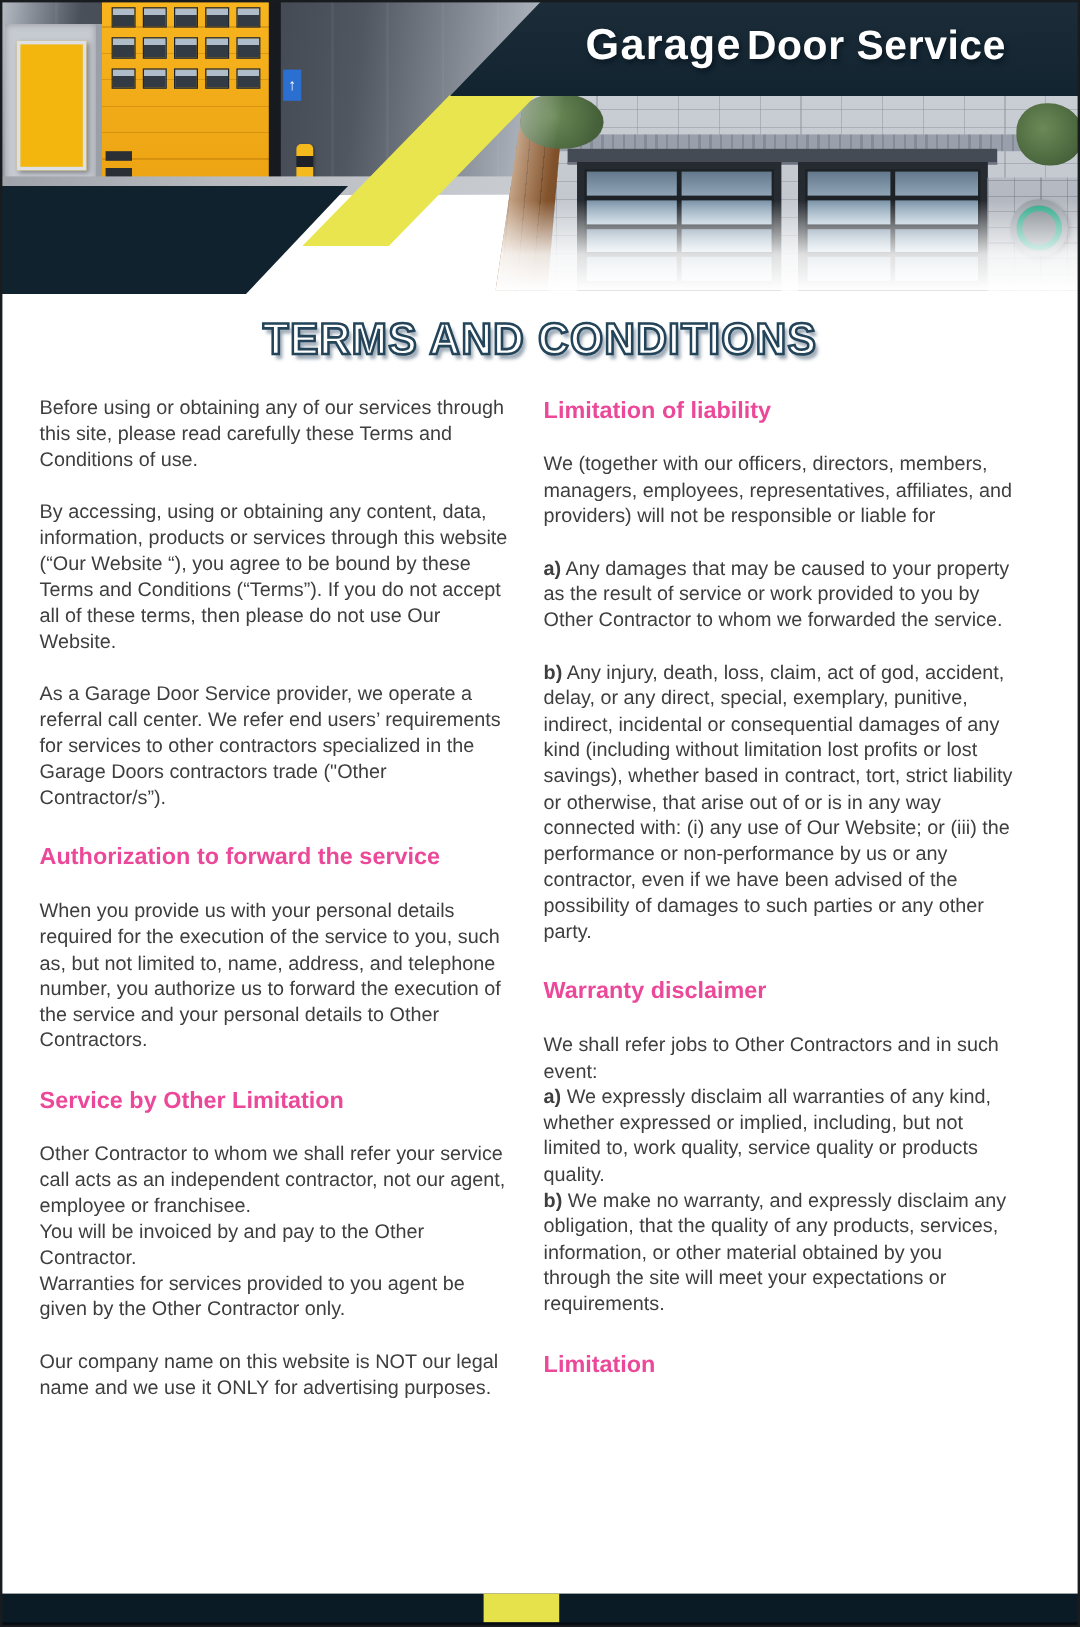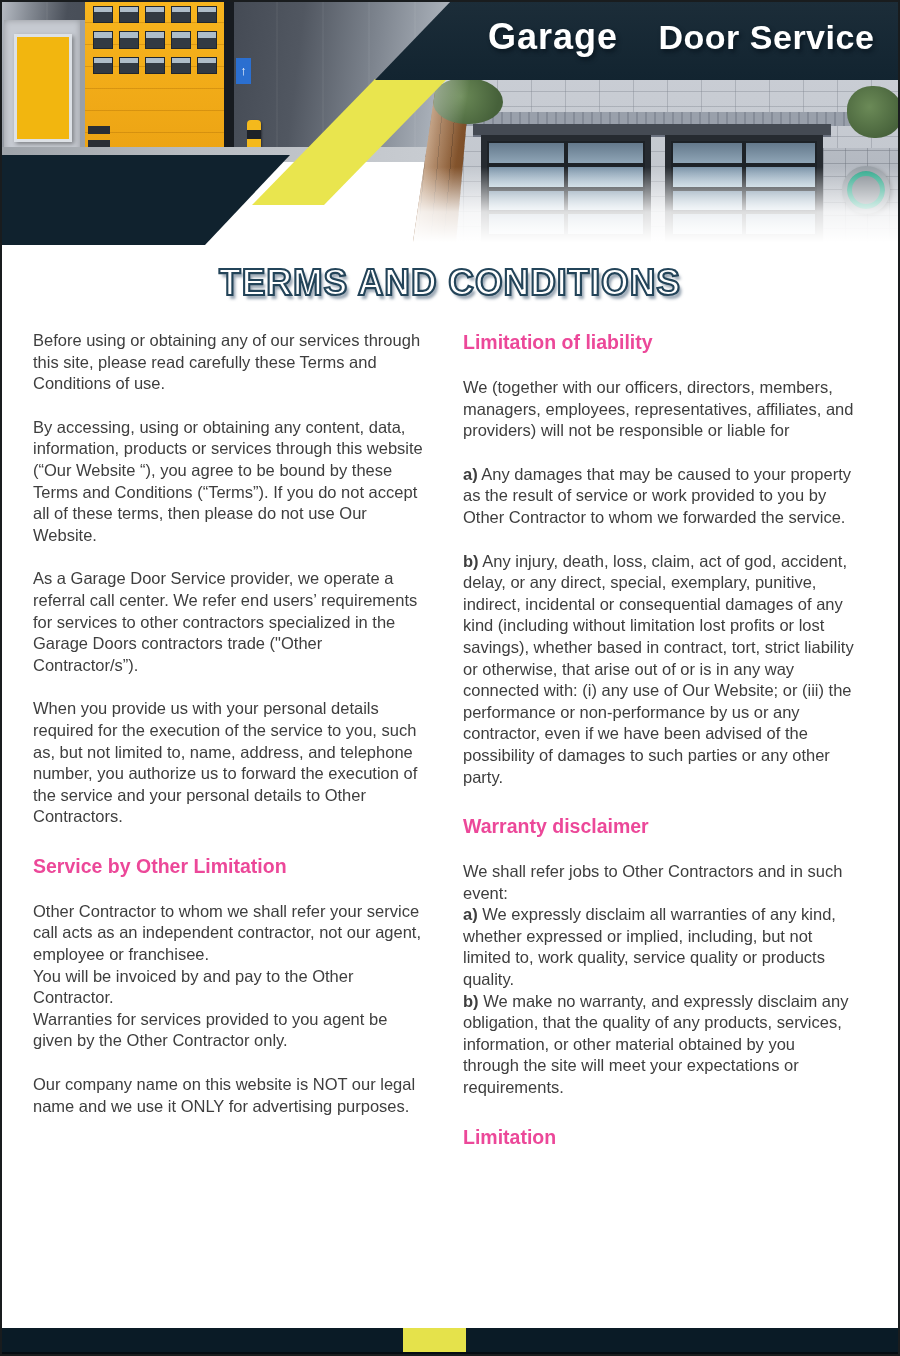--- a/index.html
+++ b/index.html
@@ -64,31 +64,31 @@
   .navy-top{position:absolute;left:0;top:0;width:900px;height:80px;
     clip-path:polygon(452px 0,900px 0,900px 80px,375px 80px);
     background:linear-gradient(180deg,#1c2d39,#122430);}
   .yellow-stripe{position:absolute;left:0;top:0;width:900px;height:206px;
     clip-path:polygon(375px 79px,447px 79px,324px 205px,252px 205px);background:#e9e54e;}
   .navy-bl{position:absolute;left:0;top:0;width:900px;height:246px;
     clip-path:polygon(0 155px,290px 155px,205px 245px,0 245px);background:#10222e;}
   .brand{position:absolute;left:488px;top:16px;width:400px;white-space:nowrap;color:#fff;
     text-shadow:2px 3px 4px rgba(5,15,25,.65);}
   .brand .w1{font-size:36px;font-weight:700;letter-spacing:1px;}
-  .brand .w2{font-size:34px;font-weight:700;letter-spacing:.5px;margin-left:36px;}
+  .brand .w2{font-size:34px;font-weight:700;letter-spacing:.5px;}
 
   
   .tc-title{position:absolute;top:262px;left:0;width:900px;text-align:center;
     font-size:37px;font-weight:700;letter-spacing:1px;color:#fff;
     -webkit-text-stroke:2.2px #234459;
     text-shadow:3px 4px 3px rgba(100,120,140,.65);
     transform:scaleX(.96);}
 
   
-  .content{position:absolute;top:330px;left:33px;width:828px;display:flex;gap:38px;}
+  .content{position:absolute;top:330px;left:33px;width:828px;display:flex;gap:28px;}
   .col{width:392px;}
   .col p{margin:0 0 22px 0;font-size:16.5px;line-height:21.6px;color:#3e3e3e;}
   .col h2{margin:26px 0 23px 0;font-size:19.5px;line-height:24px;color:#ec4899;font-weight:700;}
   .col > :first-child{margin-top:0;}
 
   
   .footer{position:absolute;left:0;bottom:0;width:900px;height:28px;background:#0a1b26;}
   .footer-accent{position:absolute;left:403px;top:0;width:63px;height:24px;background:#e5e24b;}
   .footer-line{position:absolute;left:0;bottom:0;width:100%;height:4px;background:#050c12;}
 </style>
@@ -176,20 +176,21 @@
   </div>
 </div>
 
 <div class="tc-title">TERMS AND CONDITIONS</div>
 
 <div class="content">
   <div class="col" id="col-left">
       <p><span>Before using or obtaining any of our services through this site, please read carefully these Terms and Conditions of use.</span></p>
       <p><span>By accessing, using or obtaining any content, data, information, products or services through this website (“Our Website “), you agree to be bound by these Terms and Conditions (“Terms”). If you do not accept all of these terms, then please do not use Our Website.</span></p>
       <p><span>As a Garage Door Service provider, we operate a referral call center. We refer end users’ requirements for services to other contractors specialized in the Garage Doors contractors trade ("Other Contractor/s”).</span></p>
+      <h2><span>Authorization to forward the service</span></h2>
       <p><span>When you provide us with your personal details required for the execution of the service to you, such as, but not limited to, name, address, and telephone number, you authorize us to forward the execution of the service and your personal details to Other Contractors.</span></p>
       <h2><span>Service by Other Limitation</span></h2>
       <p><span>Other Contractor to whom we shall refer your service call acts as an independent contractor, not our agent, employee or franchisee.</span><br><span>You will be invoiced by and pay to the Other Contractor.</span><br><span>Warranties for services provided to you agent be given by the Other Contractor only.</span></p>
       <p><span>Our company name on this website is NOT our legal name and we use it ONLY for advertising purposes.</span></p>
     </div>
   <div class="col" id="col-right">
       <h2><span>Limitation of liability</span></h2>
       <p><span>We (together with our officers, directors, members, managers, employees, representatives, affiliates, and providers) will not be responsible or liable for</span></p>
       <p><span style="font-weight: 700;">a)</span><span> Any damages that may be caused to your property as the result of service or work provided to you by Other Contractor to whom we forwarded the service.</span></p>
       <p><span style="font-weight: 700;">b)</span><span> Any injury, death, loss, claim, act of god, accident, delay, or any direct, special, exemplary, punitive, indirect, incidental or consequential damages of any kind (including without limitation lost profits or lost savings), whether based in contract, tort, strict liability or otherwise, that arise out of or is in any way connected with: (i) any use of Our Website; or (iii) the performance or non-performance by us or any contractor, even if we have been advised of the possibility of damages to such parties or any other party.</span></p>

